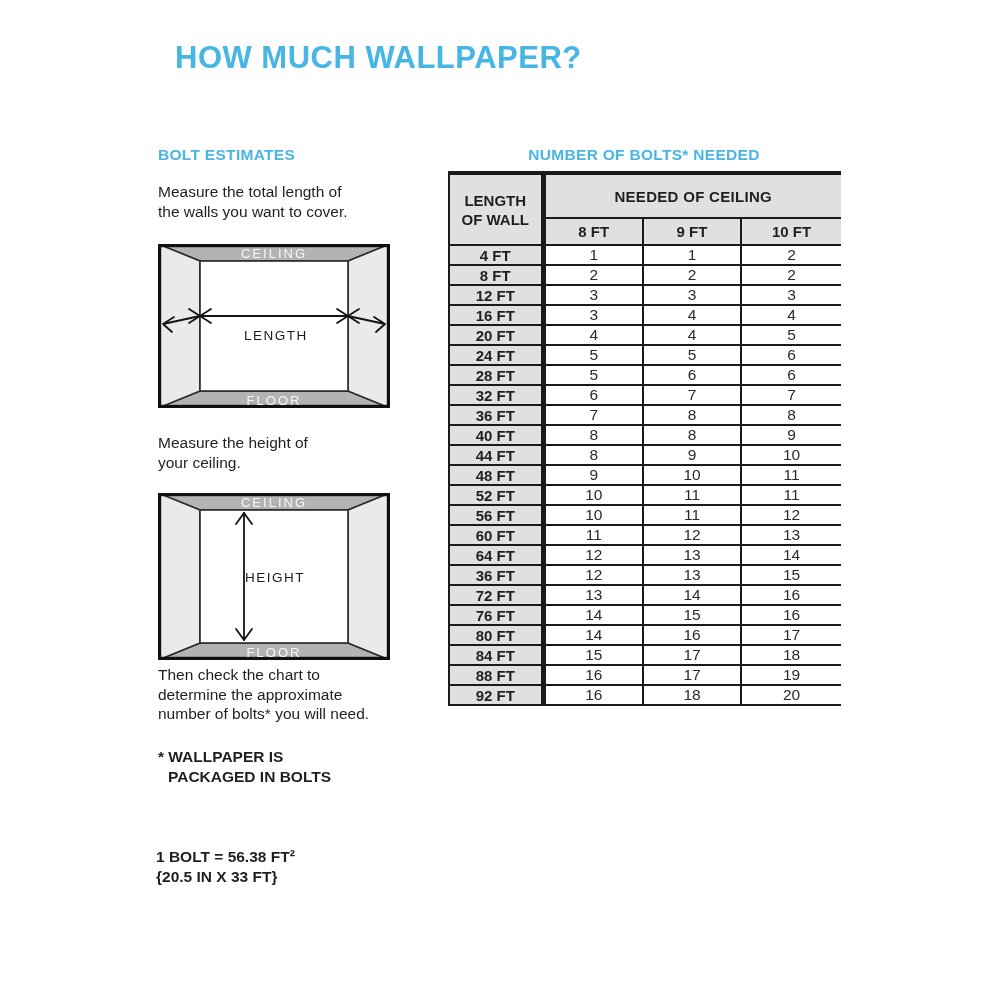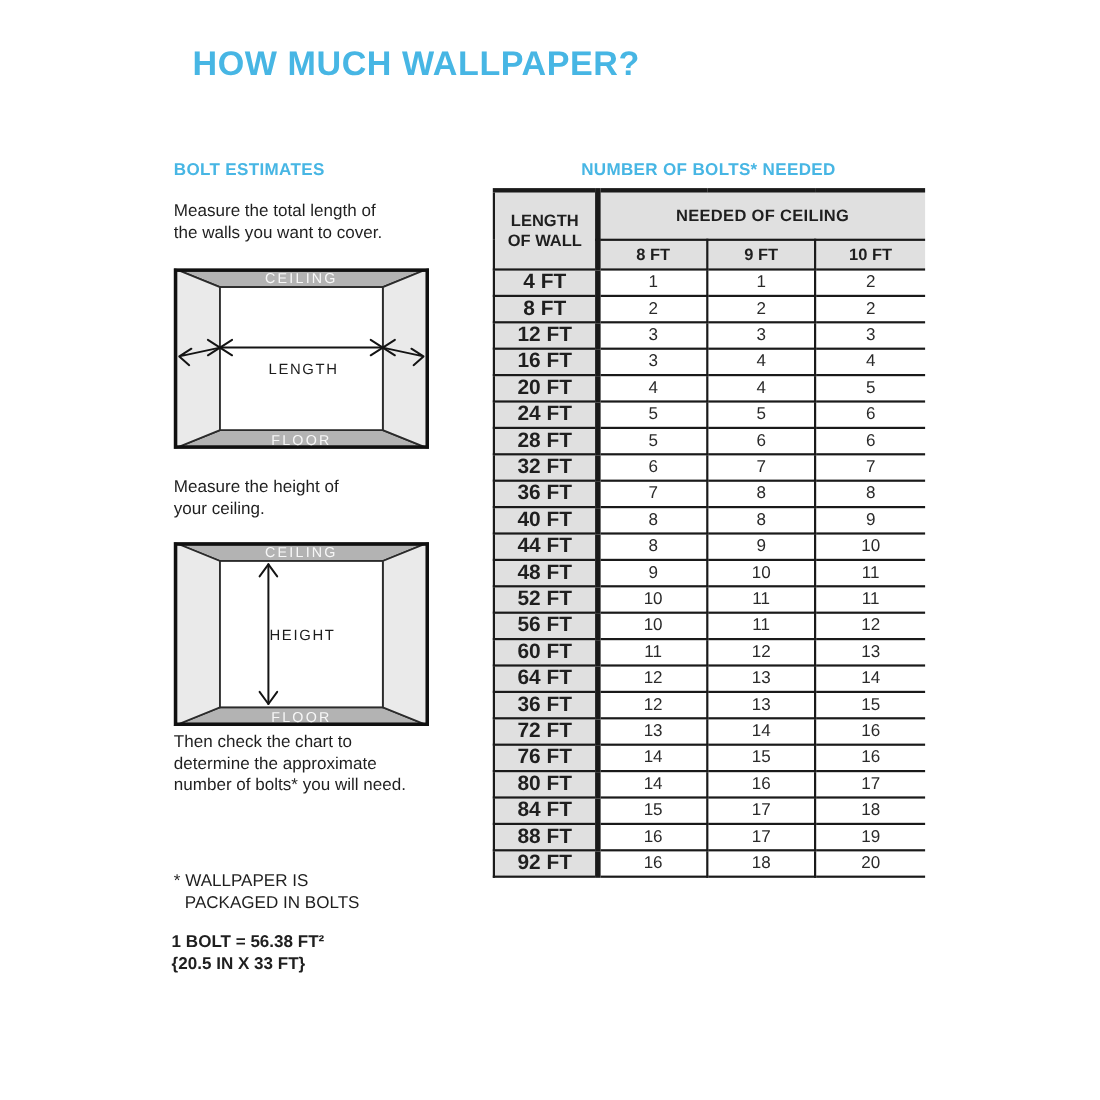--- a/index.html
+++ b/index.html
@@ -41,21 +41,21 @@
   .arrow      { stroke: #141414; stroke-width: 1.8; fill: none; stroke-linecap: round; }
   .surface-label {
     font-family: "Liberation Sans", sans-serif; font-size: 13px;
     letter-spacing: 2px; fill: #f7f7f7;
   }
   .dim-label {
     font-family: "Liberation Sans", sans-serif; font-size: 13.5px;
     letter-spacing: 1.5px; fill: #1c1c1c;
   }
 
-  .footnote-block { left: 158px; top: 791px; font-size: 15.5px; font-weight: 400; line-height: 19.5px; }
+  .footnote-block { left: 158px; top: 747px; font-size: 15.5px; font-weight: 700; line-height: 19.5px; }
   .footnote-line2 { padding-left: 10px; }
   .boltspec-block { left: 156px; top: 847px; font-size: 15.5px; font-weight: 700; line-height: 19.5px; }
 
   .bolt-table-wrap { left: 448px; top: 171px; }
   table.bolt-table {
     border-collapse: collapse; table-layout: fixed; width: 392px;
     border-top: 4px solid var(--table-border, #1a1a1a);
     border-left: 2px solid var(--table-border, #1a1a1a);
   }
   table.bolt-table th, table.bolt-table td {
@@ -73,21 +73,21 @@
     background: var(--table-header-bg, #e0e0e0);
     height: 45px; font-size: 15px; font-weight: 700; letter-spacing: 0.3px;
   }
   tr.subhead th {
     background: var(--table-header-bg, #e0e0e0);
     height: 27px; font-size: 15px; font-weight: 700;
   }
   tbody th {
     background: var(--table-header-bg, #e0e0e0);
     border-right: 5px solid var(--table-border, #1a1a1a) !important;
-    font-size: 19px; font-weight: 700; height: 18px; margin-left: 15px;
+    font-size: 15px; font-weight: 700; height: 18px; margin-left: 15px;
   }
   tbody td { font-size: 15.5px; font-weight: 400; color: #2a2a2a; background: #fff; }
 </style>
 </head>
 <body>
 
 <h1 class="abs page-title">HOW MUCH WALLPAPER?</h1>
 
 <h2 class="abs section-heading left-heading">BOLT ESTIMATES</h2>
 

